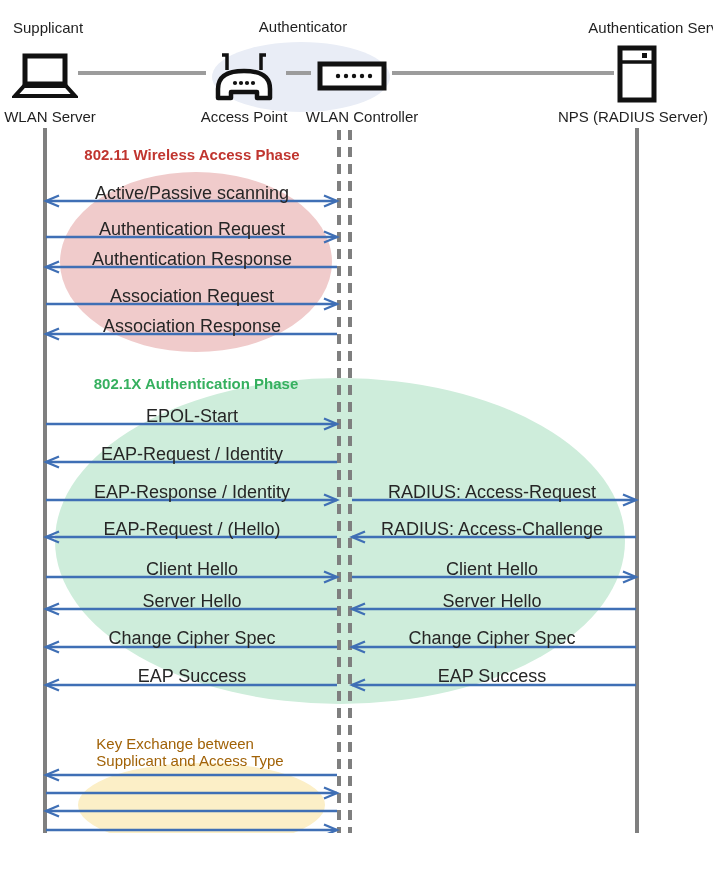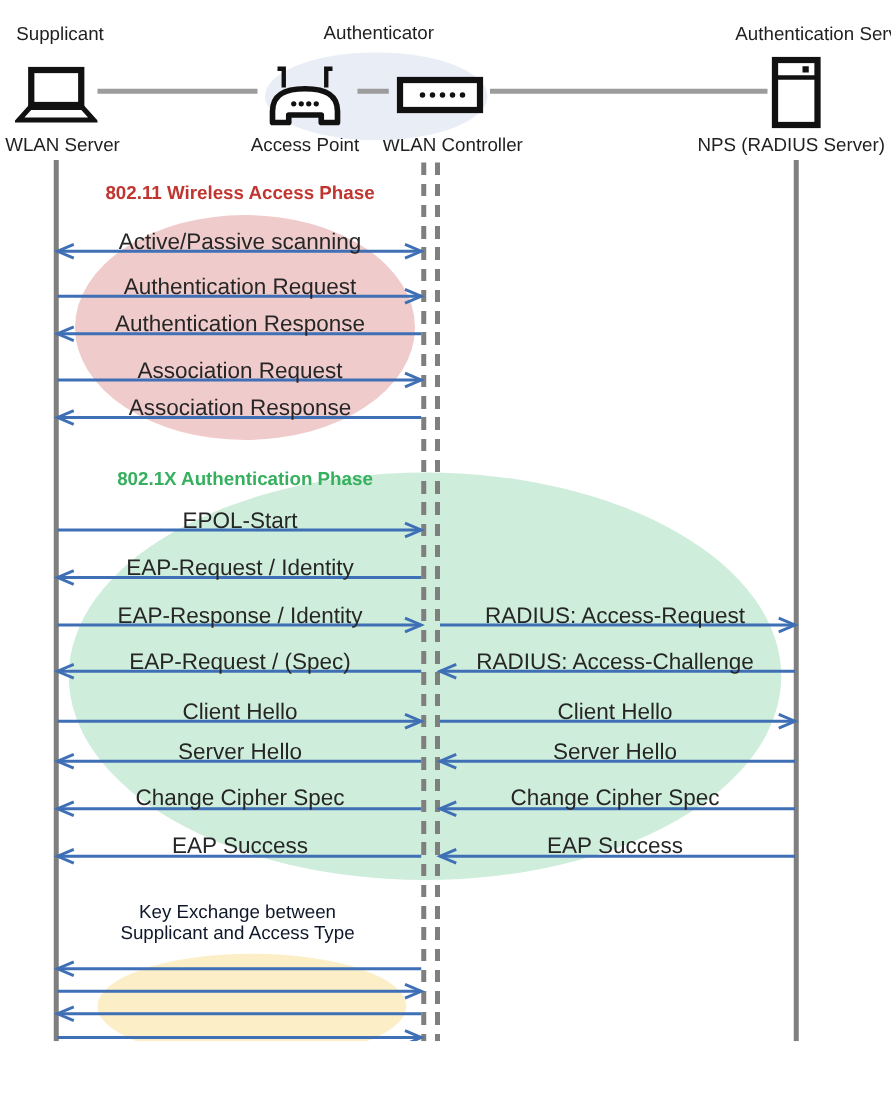--- a/index.html
+++ b/index.html
@@ -13,24 +13,24 @@
   .caption{font-size:15px;color:#1f1f1f;}
   .lifeline{width:4px;background:#7f7f7f;}
   .dashline{width:4px;background:repeating-linear-gradient(to bottom,#7f7f7f 0 10px,rgba(0,0,0,0) 10px 17px);}
   .hconn{height:4px;background:#9c9c9c;}
   .ellipse{border-radius:50%;}
   .el-pink{background:#F0CBCB;}
   .el-green{background:#CEEDDB;}
   .el-yellow{background:#FCEFC7;}
   .el-blue{background:#E9EDF6;}
   .msg-label{font-size:18px;color:#262626;transform:translateX(-50%);white-space:nowrap;z-index:5;}
-  .phase-title{font-size:15px;font-weight:bold;transform:translateX(-50%);white-space:nowrap;z-index:5;text-align:center;}
+  .phase-title{font-size:15px;font-weight:bold;transform:translateX(-50%);white-space:nowrap;z-index:5;}
   .t-red{color:#C0352F;}
   .t-green{color:#36B05F;}
-  .t-orange{color:#0f172a;font-weight:normal;}
+  .t-orange{color:#a16207;font-weight:normal;margin-top:14px;}
   svg.arrow{position:absolute;overflow:visible;z-index:4;}
   svg.arrow line,svg.arrow polyline{stroke:#3F6FB5;stroke-width:2.3;fill:none;}
   svg.icon{position:absolute;z-index:3;}
   .z1{z-index:1;} .z2{z-index:2;}
 </style>
 </head>
 <body>
 
 <div class="stage">
 
@@ -142,21 +142,21 @@
   <svg class="arrow" style="left:46px;top:493px" width="291" height="14">
     <line x1="0" y1="7" x2="291" y2="7"></line>
       <polyline points="278,1.5 291,7 278,12.5"></polyline>
   </svg>
   <div class="abs msg-label" style="left:492px;top:482px">RADIUS: Access-Request</div>
   <svg class="arrow" style="left:352px;top:493px" width="284" height="14">
     <line x1="0" y1="7" x2="284" y2="7"></line>
       <polyline points="271,1.5 284,7 271,12.5"></polyline>
   </svg>
 
-  <div class="abs msg-label" style="left:192px;top:519px">EAP-Request / (Spec)</div>
+  <div class="abs msg-label" style="left:192px;top:519px">EAP-Request / (Hello)</div>
   <svg class="arrow" style="left:46px;top:530px" width="291" height="14">
     <line x1="0" y1="7" x2="291" y2="7"></line>
       <polyline points="13,1.5 0,7 13,12.5"></polyline>
   </svg>
   <div class="abs msg-label" style="left:492px;top:519px">RADIUS: Access-Challenge</div>
   <svg class="arrow" style="left:352px;top:530px" width="284" height="14">
     <line x1="0" y1="7" x2="284" y2="7"></line>
       <polyline points="13,1.5 0,7 13,12.5"></polyline>
   </svg>
 

